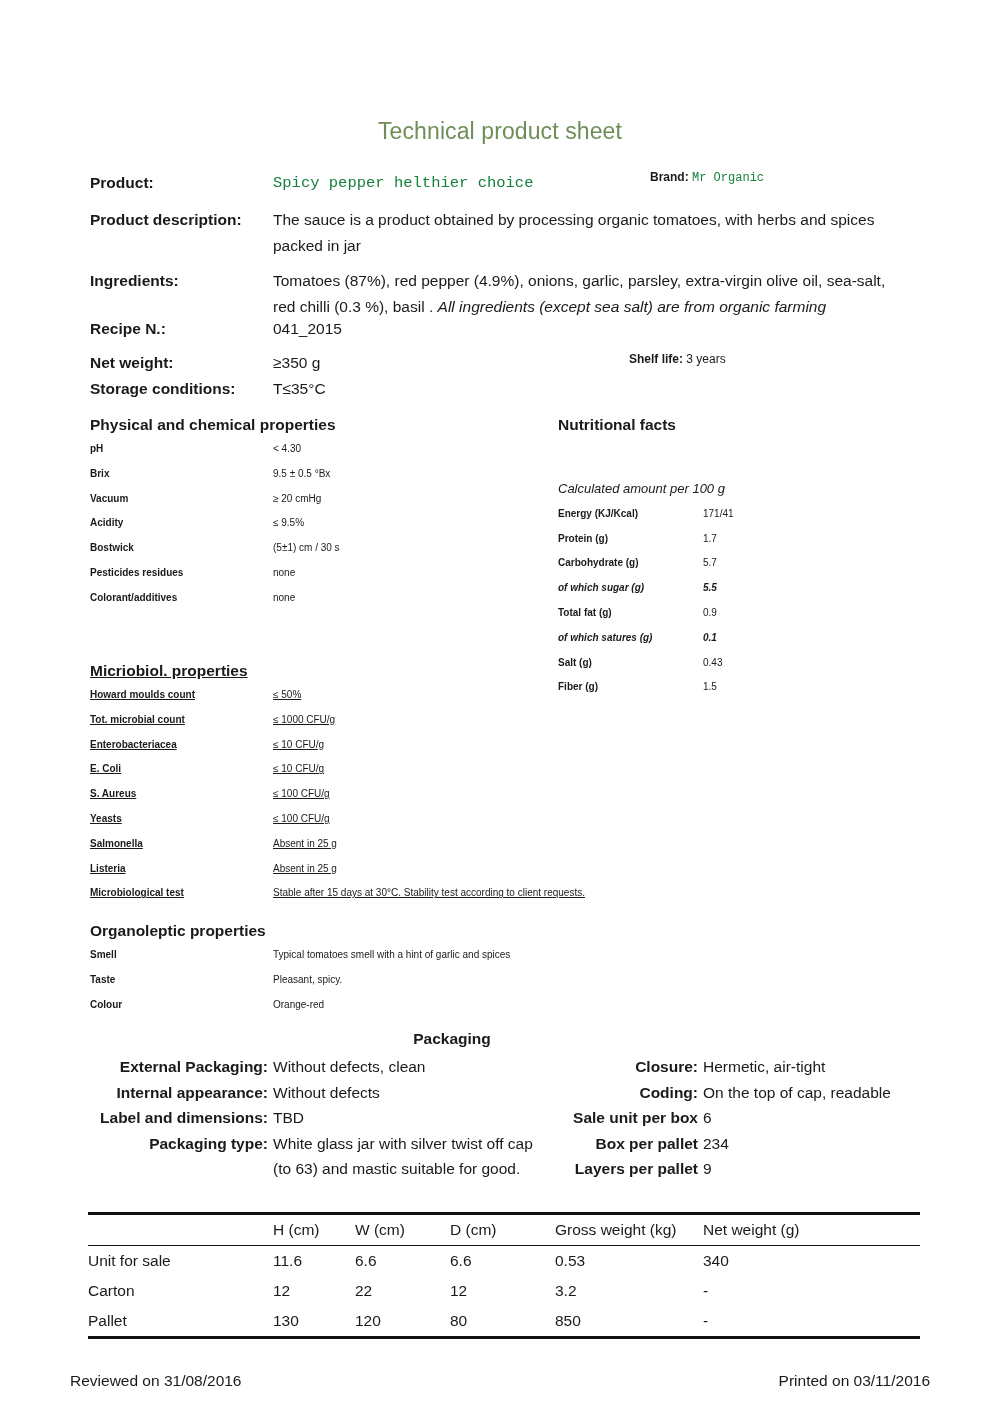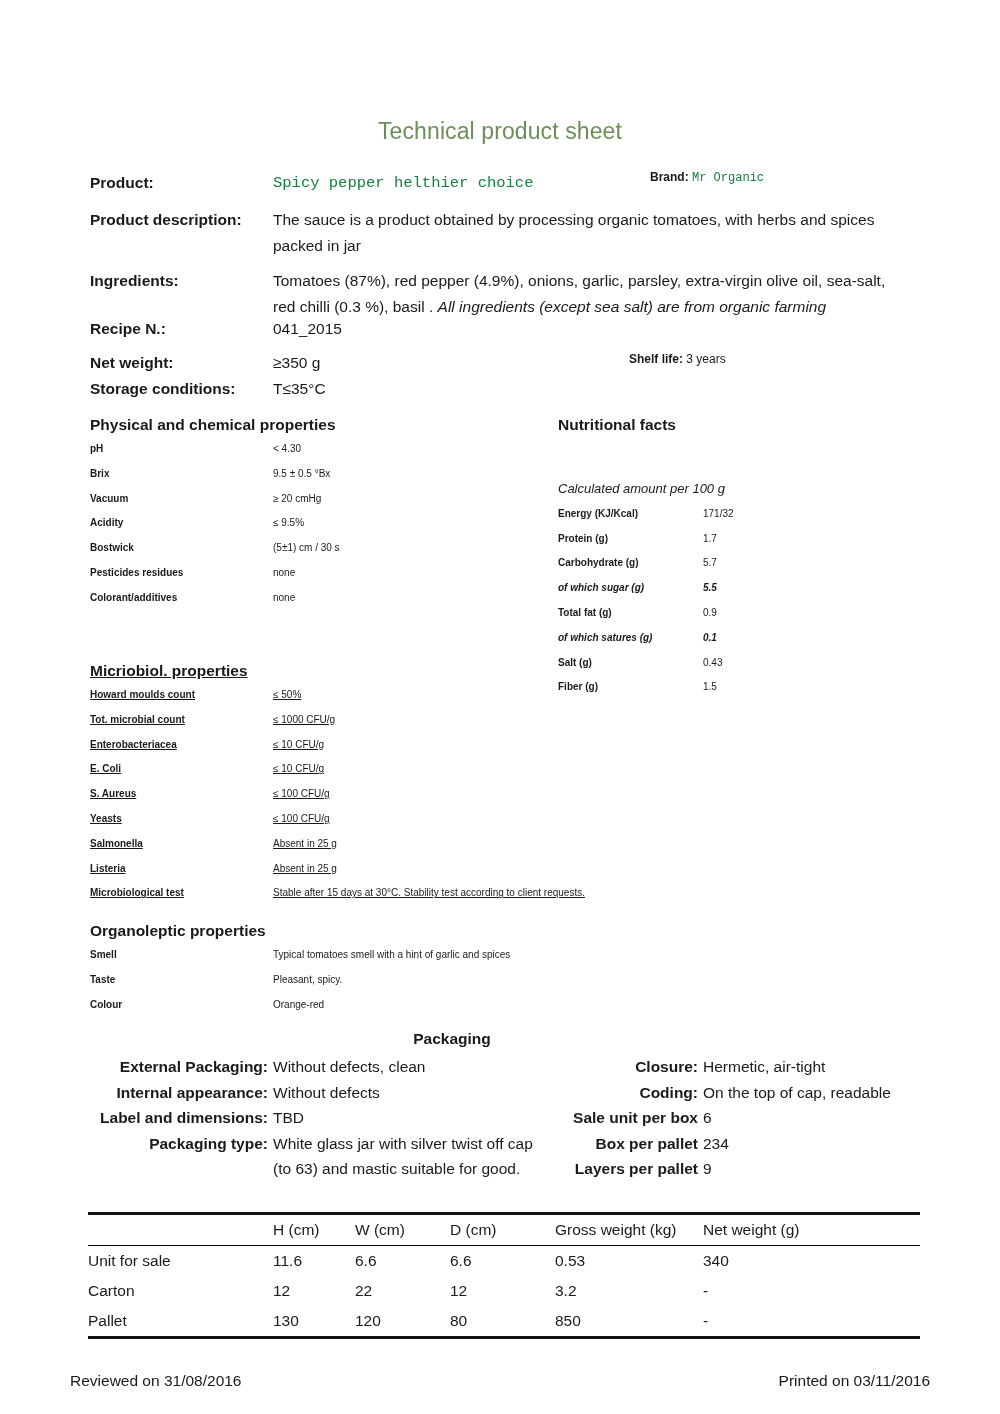--- a/index.html
+++ b/index.html
@@ -316,21 +316,21 @@
         </div>
       </div>
   </div>
 
   <div class="col-nutr">
     <div class="sec-head">Nutritional facts</div>
     <div class="nutr-note">Calculated amount per 100 g</div>
     <div>
         <div class="kv">
           <div class="k">Energy (KJ/Kcal)</div>
-          <div class="v">171/32</div>
+          <div class="v">171/41</div>
         </div>
         <div class="kv">
           <div class="k">Protein (g)</div>
           <div class="v">1.7</div>
         </div>
         <div class="kv">
           <div class="k">Carbohydrate (g)</div>
           <div class="v">5.7</div>
         </div>
         <div class="kv sub">

